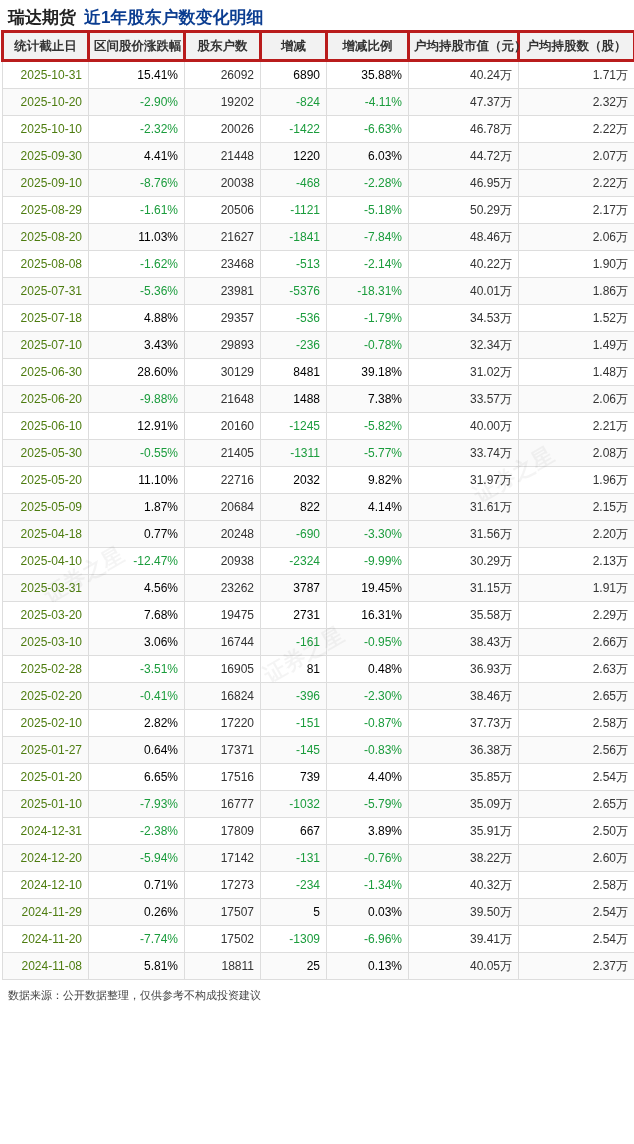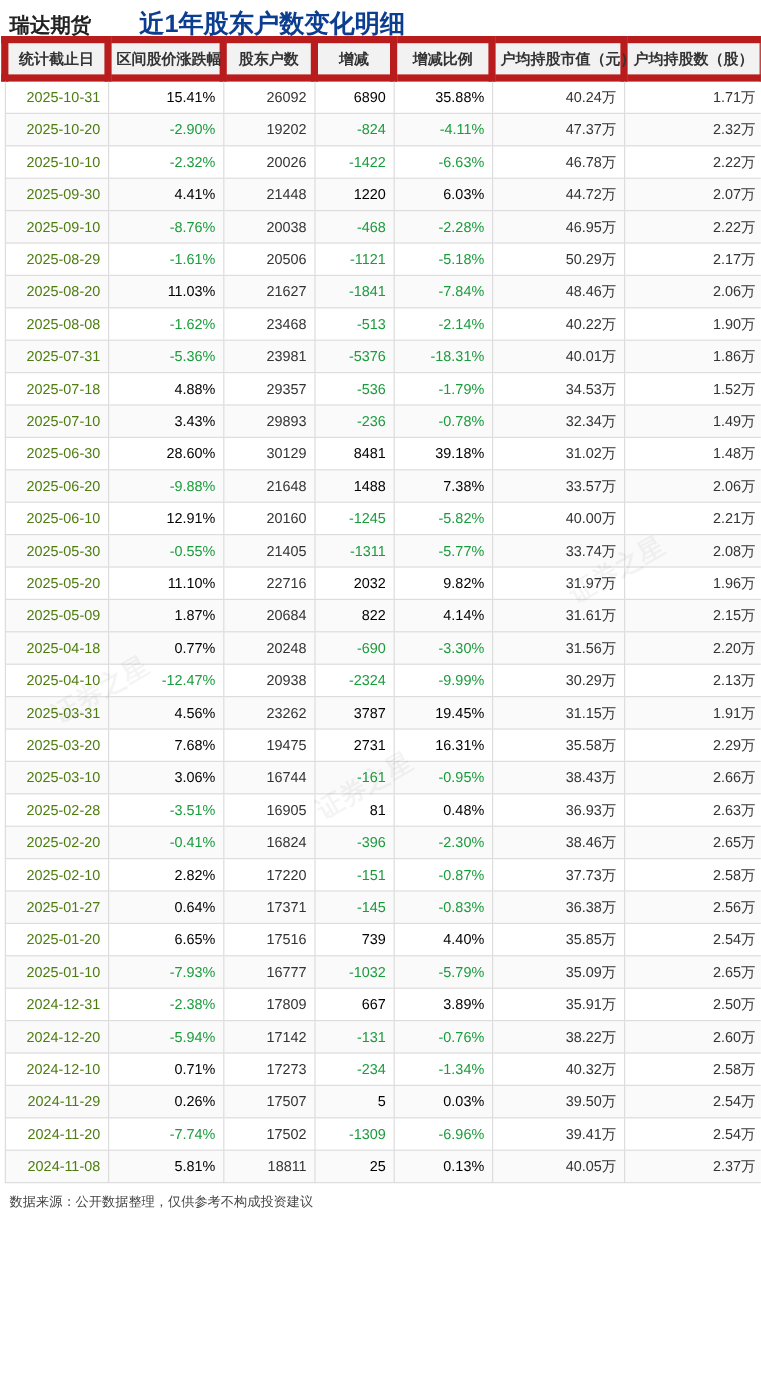--- a/index.html
+++ b/index.html
@@ -20,45 +20,44 @@
     position: relative;
     box-sizing: border-box;
     padding: 0;
   }
   .title-bar {
     display: flex;
     align-items: baseline;
     padding: 6px 8px 6px 8px;
     height: 30px;
     box-sizing: border-box;
-    gap: 32px;
   }
   .brand {
     font-size: 17px;
     font-weight: bold;
     color: #222222;
     letter-spacing: 0px;
     white-space: nowrap;
   }
   .headline {
-    font-size: 21px;
+    font-size: 17px;
     font-weight: bold;
     color: #0b3d91;
     margin-left: 8px;
     white-space: nowrap;
   }
   table.data {
     border-collapse: collapse;
     width: 632px;
     margin: 0 1px;
     table-layout: fixed;
   }
   table.data th {
     background: #f2f2f2;
-    border: 6px solid #b91c1c;
+    border: 3px solid #b91c1c;
     font-size: 12.5px;
     font-weight: bold;
     color: #333333;
     height: 26px;
     padding: 0 4px;
     text-align: center;
     white-space: nowrap;
   }
   table.data td {
     border: 1px solid #dddddd;

